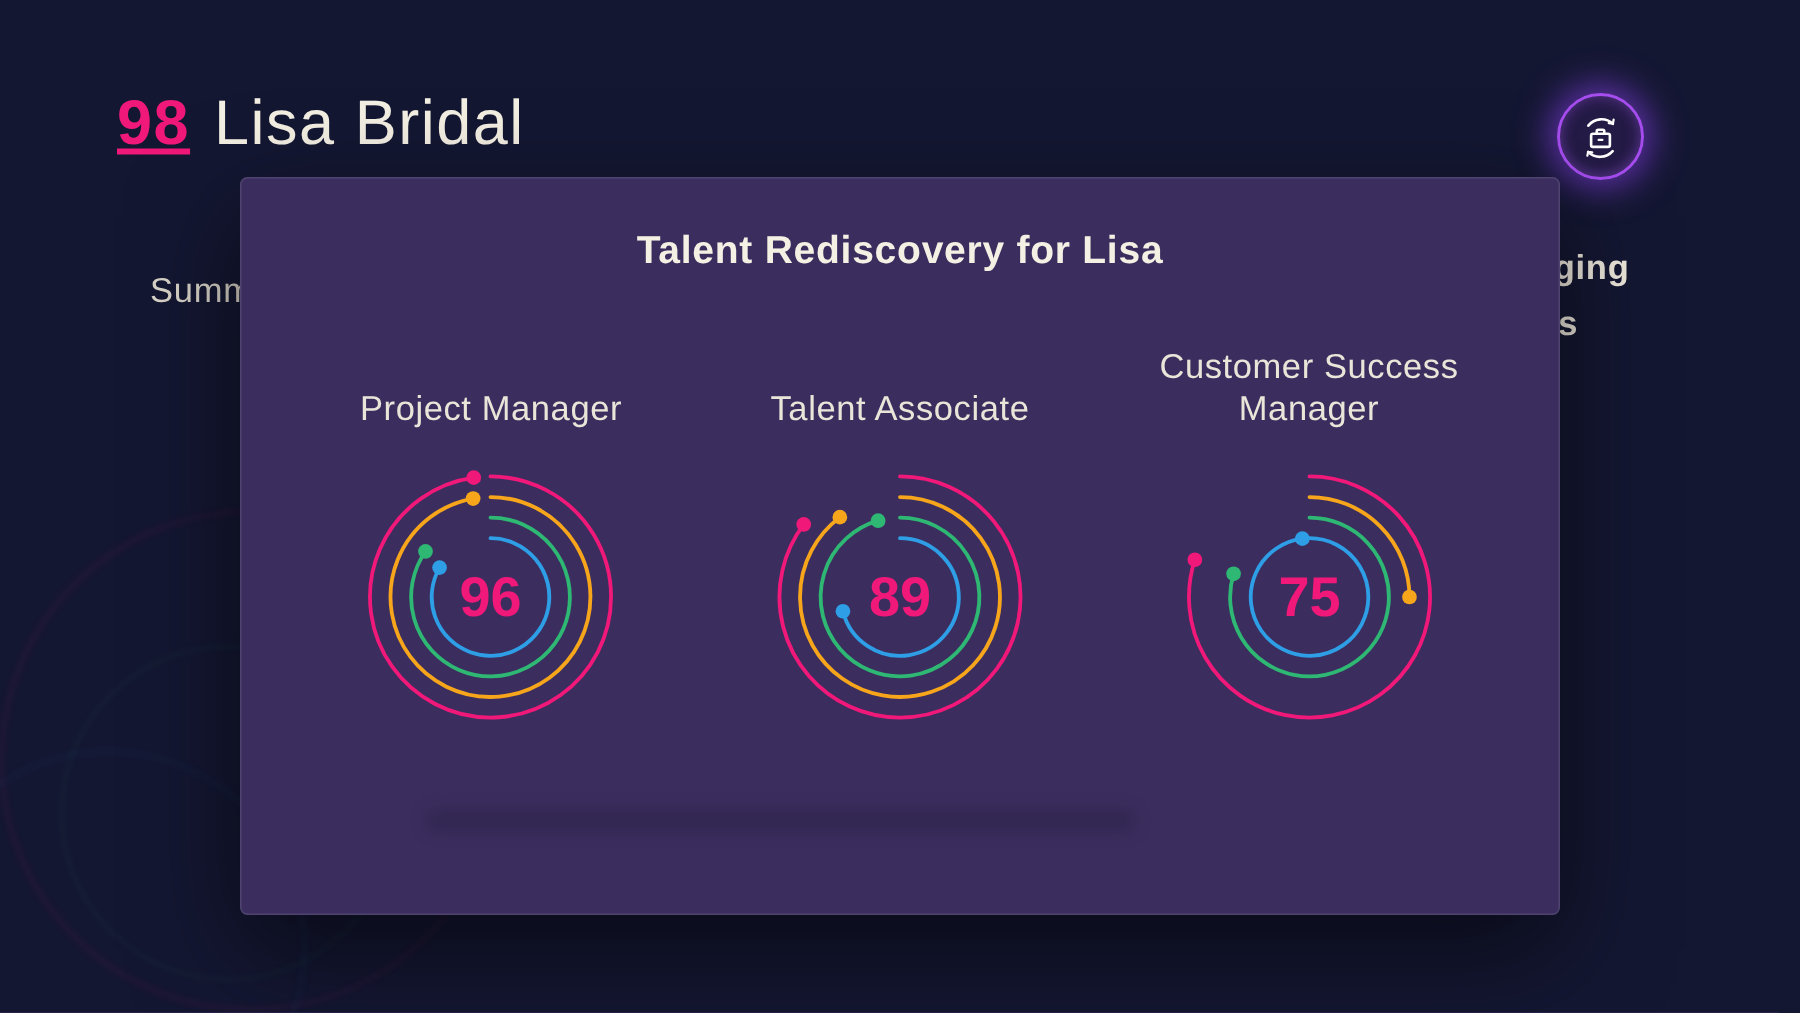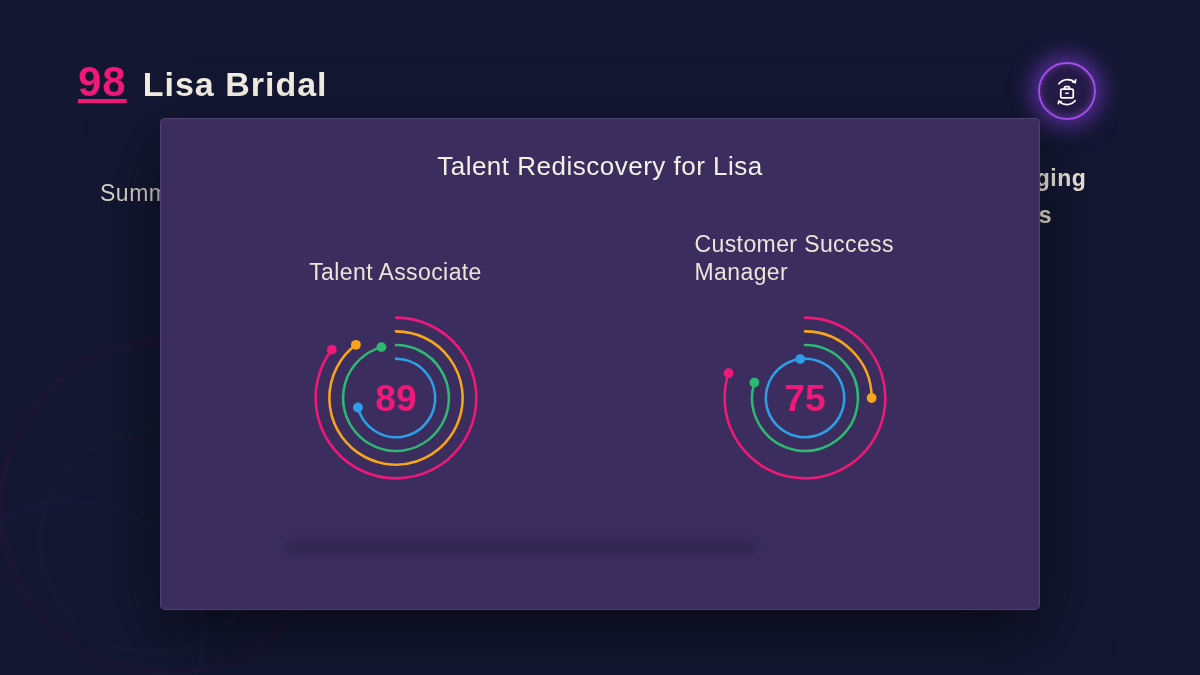--- a/index.html
+++ b/index.html
@@ -11,21 +11,21 @@
   }
   
   .bg-layer{position:absolute;inset:0;z-index:1;}
   .deco-circle{position:absolute;border-radius:50%;pointer-events:none;filter:blur(2px);}
   .deco-1{left:0px;top:340px;width:330px;height:330px;border:2px solid rgba(236,24,125,0.10);}
   .deco-2{left:40px;top:430px;width:220px;height:220px;border:2px solid rgba(46,184,115,0.08);}
   .deco-3{left:-60px;top:500px;width:260px;height:260px;border:2px solid rgba(46,159,230,0.08);}
 
   .page-header{position:absolute;left:78px;top:58px;display:flex;gap:16px;align-items:baseline;}
   .page-header .score{font-size:42px;font-weight:700;color:#f01879;letter-spacing:1px;text-decoration:underline;}
-  .page-header .name{font-size:34px;font-weight:700;color:#f4efe3;letter-spacing:1px;}
+  .page-header .name{font-size:42px;font-weight:400;color:#f4efe3;letter-spacing:1px;}
 
   .bg-tab-left{position:absolute;left:100px;top:180px;font-size:23px;color:#d9d4c9;letter-spacing:0.5px;}
   .bg-tab-right{position:absolute;left:975px;top:160px;font-size:23px;font-weight:700;color:#efe9dd;line-height:37px;letter-spacing:0.5px;}
 
   .sync-badge{
     position:absolute;left:1038px;top:62px;width:54px;height:54px;border-radius:50%;
     background:radial-gradient(circle at 50% 45%, #241b46 55%, #3a2a66 100%);
     border:2px solid #a64df0;
     box-shadow:0 0 22px 6px rgba(150,70,255,0.55), inset 0 0 10px rgba(180,90,255,0.35);
     display:flex;align-items:center;justify-content:center;cursor:pointer;
@@ -35,29 +35,29 @@
   
   .modal{
     position:absolute;left:160px;top:118px;width:878px;height:490px;z-index:10;
     background:#3b2e5f;
     border:1px solid rgba(255,255,255,0.10);
     border-radius:5px;
     box-shadow:0 24px 70px rgba(0,0,0,0.55);
   }
   .modal-title{
     margin-top:32px;text-align:center;
-    font-size:26px;font-weight:400;color:#f5f0e4;letter-spacing:0.5px;
+    font-size:26px;font-weight:700;color:#f5f0e4;letter-spacing:0.5px;
   }
   .gauge-row{
     margin-top:38px;display:flex;justify-content:space-around;align-items:flex-start;
     padding:0 30px;
   }
   .gauge{width:270px;display:flex;flex-direction:column;align-items:center;}
   .gauge-label{
-    height:66px;display:flex;align-items:flex-end;justify-content:center;
+    height:66px;display:flex;align-items:flex-end;justify-content:center;text-align:center;
     font-size:23px;color:#eae5d9;letter-spacing:0.4px;width:220px;line-height:28px;
     margin-bottom:14px;
   }
   .gauge svg text{font-family:"Liberation Sans",sans-serif;}
   .ghost-row{
     position:absolute;left:122px;top:420px;width:475px;height:16px;border-radius:8px;
     background:rgba(18,12,38,0.22);filter:blur(5px);
   }
 </style>
 </head>
@@ -92,20 +92,34 @@
       <path d="M10 10.5 V9.2 a0.8 0.8 0 0 1 0.8 -0.8 h2.4 a0.8 0.8 0 0 1 0.8 0.8 V10.5"></path>
       <path d="M11 13.8 h2" stroke-width="1.2"></path>
     </svg>
   </div>
 </div>
 
 <div class="modal">
   <div class="modal-title">Talent Rediscovery for Lisa</div>
   <div class="gauge-row">
       <div class="gauge">
+        <div class="gauge-label">Project Manager</div>
+        <svg viewBox="0 0 200 200" width="196" height="196">
+          <path d="M 100.00 18.00 A 82 82 0 1 1 88.59 18.80" fill="none" stroke="#f01879" stroke-width="2.6" stroke-linecap="round"></path>
+          <circle cx="88.59" cy="18.80" r="5" fill="#f01879"></circle>
+          <path d="M 100.00 32.00 A 68 68 0 1 1 88.19 33.03" fill="none" stroke="#f7a61c" stroke-width="2.6" stroke-linecap="round"></path>
+          <circle cx="88.19" cy="33.03" r="5" fill="#f7a61c"></circle>
+          <path d="M 100.00 46.00 A 54 54 0 1 1 55.77 69.03" fill="none" stroke="#2eb873" stroke-width="2.6" stroke-linecap="round"></path>
+          <circle cx="55.77" cy="69.03" r="5" fill="#2eb873"></circle>
+          <path d="M 100.00 60.00 A 40 40 0 1 1 65.36 80.00" fill="none" stroke="#2e9fe6" stroke-width="2.6" stroke-linecap="round"></path>
+          <circle cx="65.36" cy="80.00" r="5" fill="#2e9fe6"></circle>
+          <text x="100" y="113" text-anchor="middle" fill="#f01879" font-size="38" font-weight="bold">96</text>
+        </svg>
+      </div>
+      <div class="gauge">
         <div class="gauge-label">Talent Associate</div>
         <svg viewBox="0 0 200 200" width="196" height="196">
           <path d="M 100.00 18.00 A 82 82 0 1 1 34.51 50.65" fill="none" stroke="#f01879" stroke-width="2.6" stroke-linecap="round"></path>
           <circle cx="34.51" cy="50.65" r="5" fill="#f01879"></circle>
           <path d="M 100.00 32.00 A 68 68 0 1 1 59.08 45.69" fill="none" stroke="#f7a61c" stroke-width="2.6" stroke-linecap="round"></path>
           <circle cx="59.08" cy="45.69" r="5" fill="#f7a61c"></circle>
           <path d="M 100.00 46.00 A 54 54 0 1 1 85.12 48.09" fill="none" stroke="#2eb873" stroke-width="2.6" stroke-linecap="round"></path>
           <circle cx="85.12" cy="48.09" r="5" fill="#2eb873"></circle>
           <path d="M 100.00 60.00 A 40 40 0 1 1 61.19 109.68" fill="none" stroke="#2e9fe6" stroke-width="2.6" stroke-linecap="round"></path>
           <circle cx="61.19" cy="109.68" r="5" fill="#2e9fe6"></circle>

